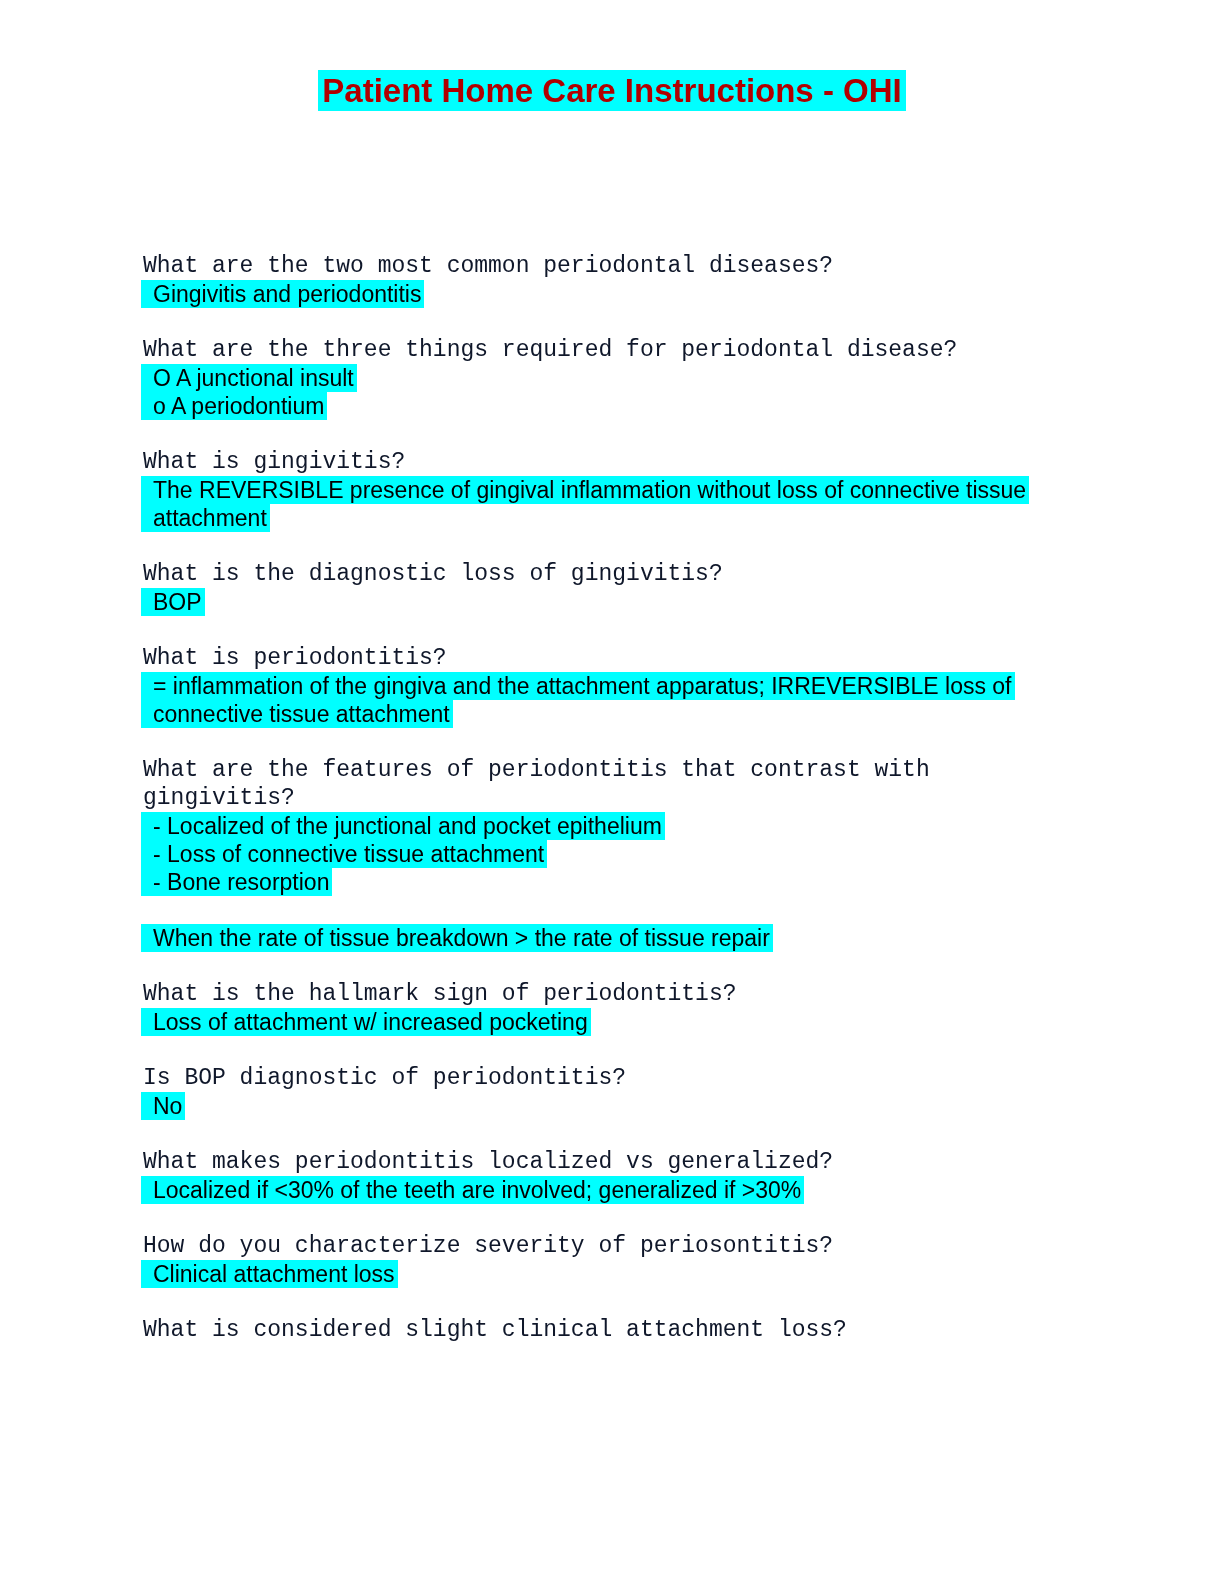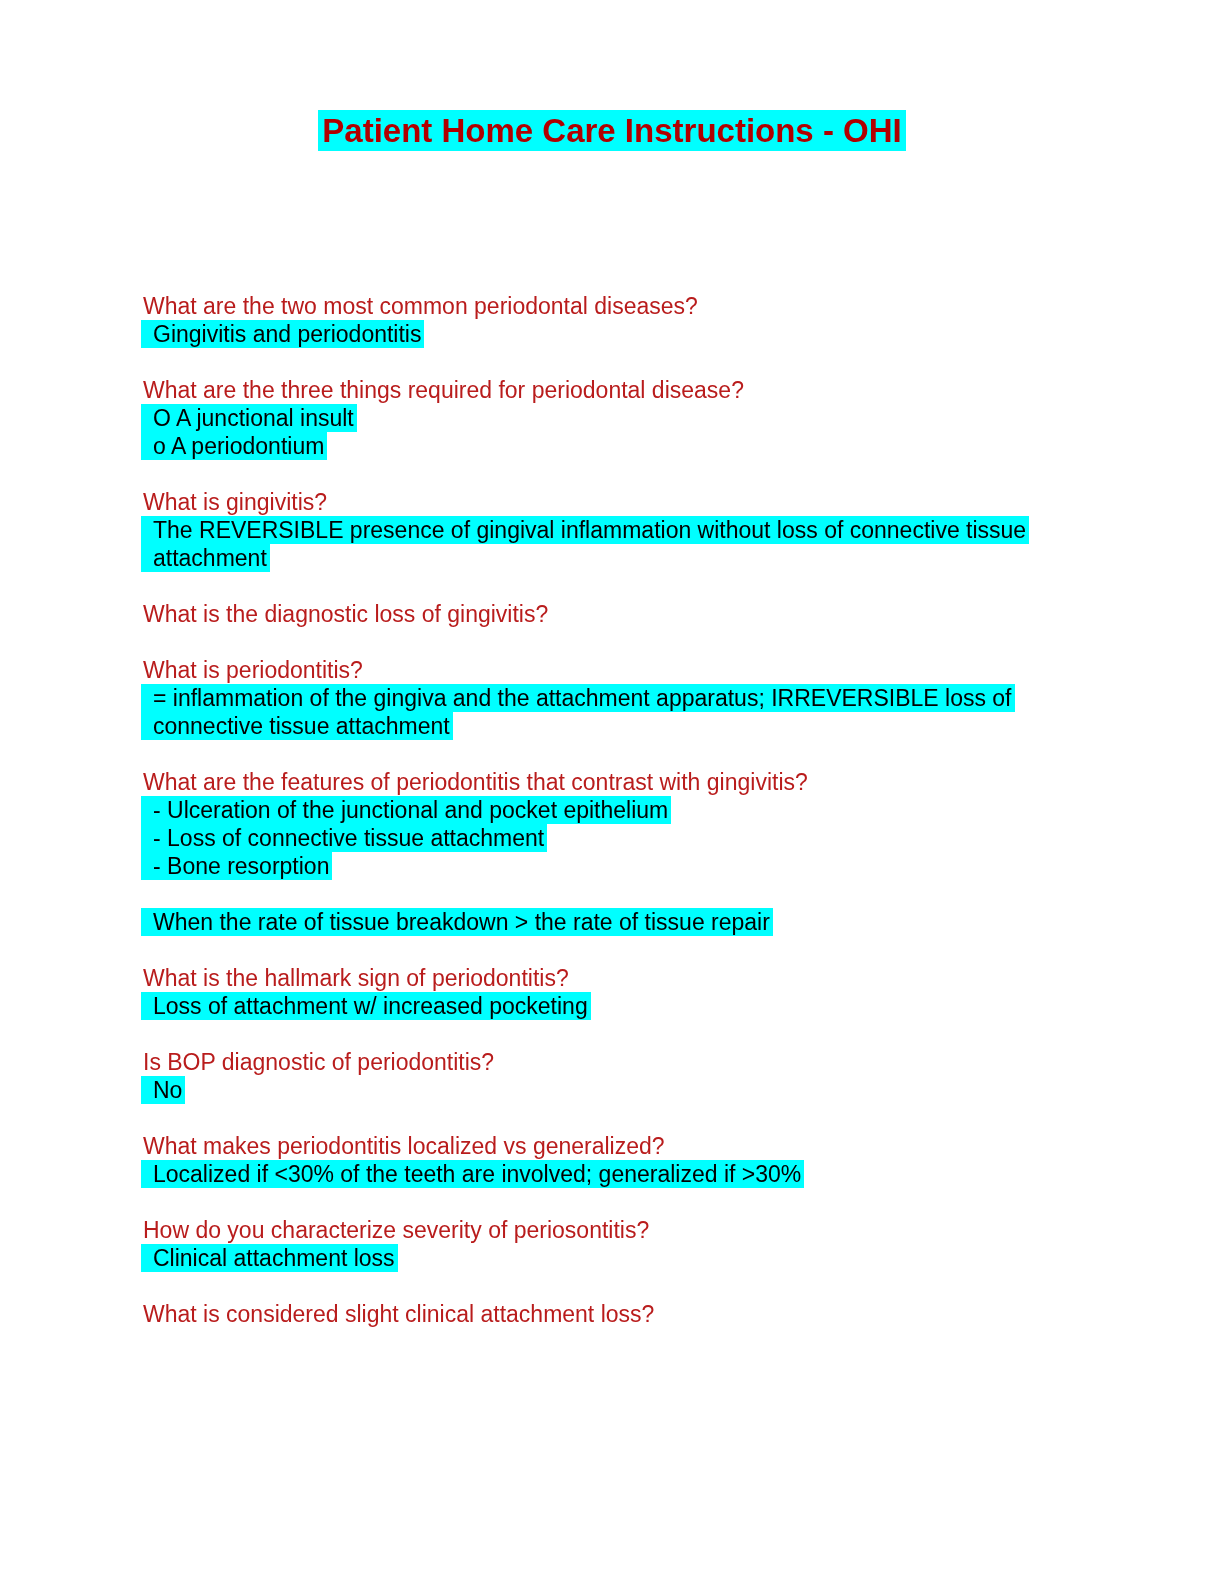--- a/index.html
+++ b/index.html
@@ -10,21 +10,21 @@
     .page {
       position: relative;
       width: 1224px;
       height: 1584px;
       background: #ffffff;
       font-family: "Liberation Sans", sans-serif;
       color: #000000;
       overflow: hidden;
     }
     .title-wrap {
-      padding-top: 110px;
+      padding-top: 70px;
       text-align: center;
     }
     .doc-title {
       display: inline-block;
       background: var(--hl, #00ffff);
       color: var(--title-color, #b00000);
       font-size: 33px;
       font-weight: bold;
       line-height: 41px;
       padding: 0 4px;
@@ -32,21 +32,22 @@
     }
     .content {
       margin: 141px 140px 0 143px;
       font-size: 23px;
       line-height: 28px;
     }
     .qa-block {
       margin: 0 0 28px 0;
     }
     .question {
-      color: #b91c1c;
+      color: #0f172a;
+      font-family: Liberation Mono, monospace;
     }
     .answer-line {
       
     }
     .hl {
       background: var(--hl, #00ffff);
       padding: 1px 3px 1px 12px;
       margin-left: -2px;
       -webkit-box-decoration-break: clone;
       box-decoration-break: clone;
@@ -78,33 +79,36 @@
 
   <div class="qa-block">
     <div class="question">What is gingivitis?</div>
     <div class="answer">
           <div class="answer-line"><span class="hl">The REVERSIBLE presence of gingival inflammation without loss of connective tissue attachment</span></div>
         </div>
   </div>
 
   <div class="qa-block">
     <div class="question">What is the diagnostic loss of gingivitis?</div>
+    <div class="answer">
+          <div class="answer-line"><span class="hl">BOP</span></div>
+        </div>
   </div>
 
   <div class="qa-block">
     <div class="question">What is periodontitis?</div>
     <div class="answer">
           <div class="answer-line"><span class="hl">= inflammation of the gingiva and the attachment apparatus; IRREVERSIBLE loss of connective tissue attachment</span></div>
         </div>
   </div>
 
   <div class="qa-block">
     <div class="question">What are the features of periodontitis that contrast with gingivitis?</div>
     <div class="answer">
-          <div class="answer-line"><span class="hl">- Ulceration of the junctional and pocket epithelium</span></div>
+          <div class="answer-line"><span class="hl">- Localized of the junctional and pocket epithelium</span></div>
           <div class="answer-line"><span class="hl">- Loss of connective tissue attachment</span></div>
           <div class="answer-line"><span class="hl">- Bone resorption</span></div>
         </div>
   </div>
 
   <div class="qa-block">
     <div class="answer">
           <div class="answer-line"><span class="hl">When the rate of tissue breakdown &gt; the rate of tissue repair</span></div>
         </div>
   </div>

